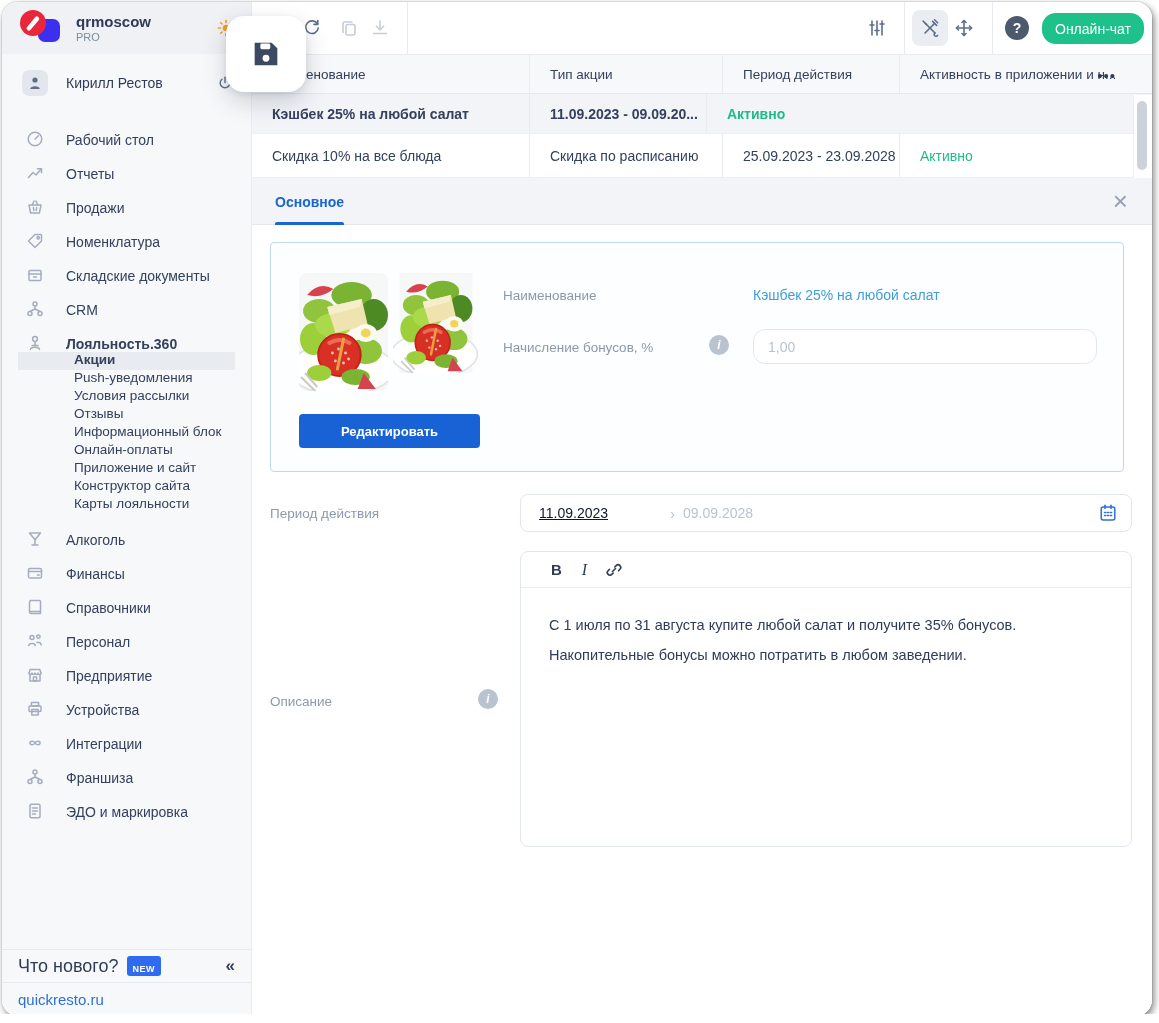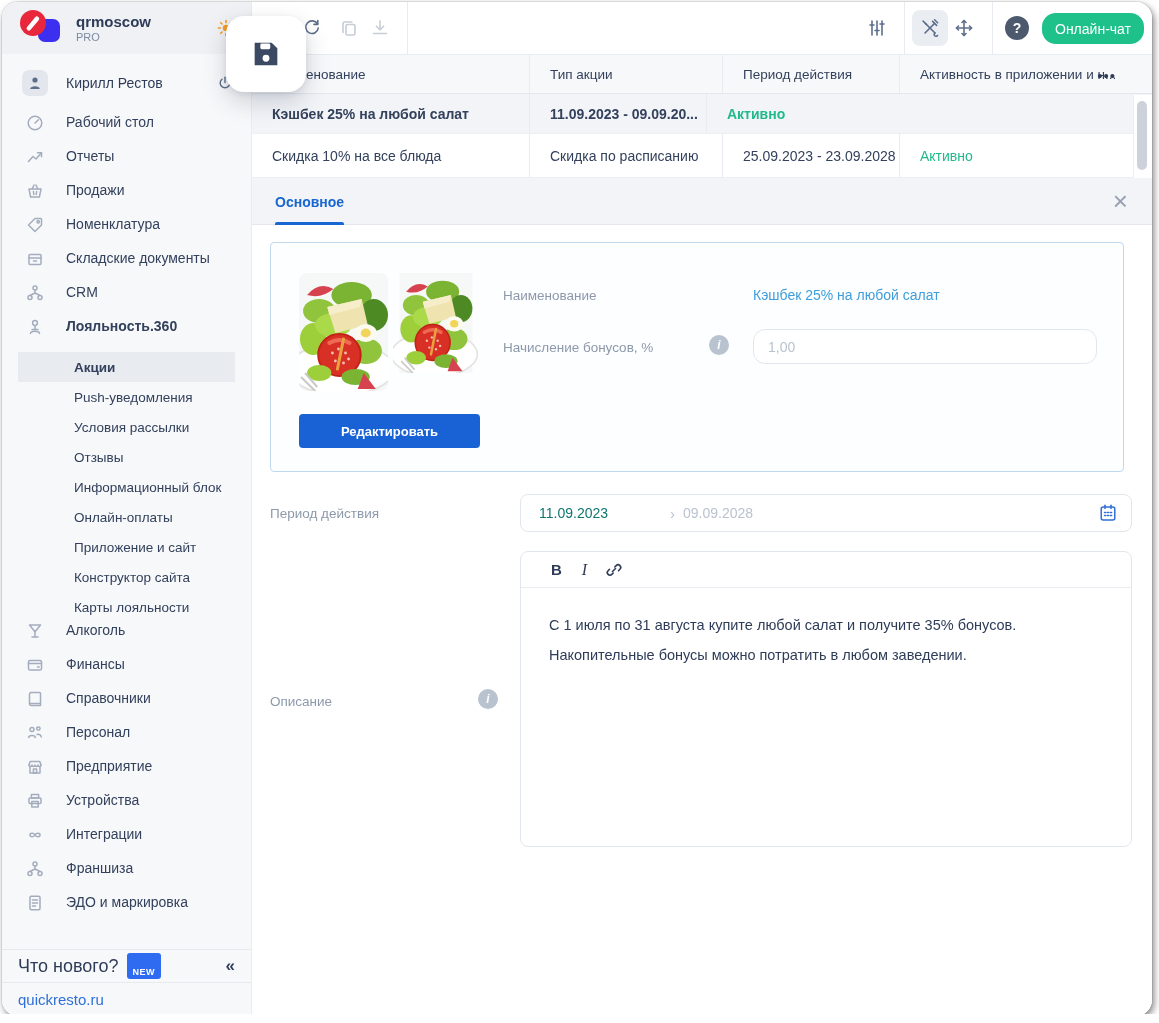--- a/index.html
+++ b/index.html
@@ -13,33 +13,33 @@
     background:#f7f8fa; border-right:1px solid #e8ebef; display:flex; flex-direction:column; }
   .logo-row{ height:52px; background:#eff1f4; display:flex; align-items:center; padding:0 16px; flex:none; }
   .logo-mark{ width:44px; height:40px; position:relative; flex:none; }
   .brand{ margin-left:14px; flex:1; }
   .brand-name{ font-size:15px; font-weight:bold; color:#2e3c58; }
   .brand-plan{ font-size:11px; color:#7d8aa0; margin-top:1px; }
   .user-row{ height:46px; display:flex; align-items:center; padding:0 18px 0 20px; flex:none; margin-top:6px;}
   .avatar{ width:26px; height:26px; border-radius:7px; background:#e3e7ed; display:flex; align-items:center; justify-content:center; }
   .user-name{ font-size:14px; color:#2e3c58; margin-left:18px; flex:1; }
   .nav{ flex:1; overflow:hidden; padding-top:8px; }
-  .nav-item{ height:34px; display:flex; align-items:flex-start; padding-left:24px; cursor:pointer; }
+  .nav-item{ height:34px; display:flex; align-items:flex-end; padding-left:24px; cursor:pointer; }
   .nav-item .nicon{ width:18px; height:18px; flex:none; }
   .nav-item .lbl{ margin-left:22px; font-size:14px; color:#33415c; white-space:nowrap; }
-  .nav-sub{ height:30px; display:flex; align-items:center; padding-left:72px; cursor:pointer; margin:0 16px 0 16px; border-radius:0; }
+  .nav-sub{ height:18px; display:flex; padding-left:72px; cursor:pointer; margin:0 16px 0 16px; border-radius:0; }
   .nav-sub .lbl{ font-size:13.5px; color:#33415c; white-space:nowrap; }
   .nav-sub{ padding-left:56px; }
   .nav-sub.selected{ background:#e8ebf0; }
   .nav-sub.selected .lbl{ font-weight:bold; }
   .bold .lbl{ font-weight:bold; }
   .side-footer{ flex:none; }
   .whatsnew-row{ border-top:1px solid #e6e9ee; height:33px; display:flex; align-items:center; padding:0 16px; }
   .whatsnew-label{ font-size:18px; color:#2e3c58; }
-  .new-badge{ background:#2f6bf0; color:#fff; font-size:9px; font-weight:bold; border-radius:3px; padding:14px 6px 2px; margin-left:8px; letter-spacing:.5px;}
+  .new-badge{ background:#2f6bf0; color:#fff; font-size:9px; font-weight:bold; border-radius:3px; padding:8px 6px 2px; margin-left:8px; letter-spacing:.5px;}
   .collapse{ margin-left:auto; font-size:17px; font-weight:bold; color:#2e3c58; cursor:pointer; }
   .site-row{ border-top:1px solid #e6e9ee; height:34px; display:flex; align-items:center; padding:0 16px; }
   .site-link{ font-size:15px; color:#2f6fd8; text-decoration:none; }
 
   
   .main{ position:absolute; left:250px; top:0; right:0; bottom:0; display:flex; flex-direction:column; }
   .topbar{ height:52px; background:#fff; position:relative; flex:none; }
   .tb-icon{ position:absolute; top:16px; width:20px; height:20px; }
   .tb-div{ position:absolute; top:0; width:1px; height:52px; background:#e8ebef; }
   .tools-box{ position:absolute; left:660px; top:8px; width:36px; height:36px; background:#eaedf1; border-radius:8px; display:flex; align-items:center; justify-content:center; cursor:pointer;}
@@ -75,21 +75,21 @@
   .flabel{ font-size:13.5px; color:#8d99ab; position:absolute; white-space:nowrap;}
   .fvalue-link{ position:absolute; font-size:14px; color:#3f9ed9; white-space:nowrap; cursor:pointer;}
   .info-dot{ position:absolute; width:20px; height:20px; border-radius:50%; background:#b9c2cf; color:#fff; font-size:12px; font-weight:bold;
     display:flex; align-items:center; justify-content:center; font-style:italic;}
   .txt-input{ position:absolute; border:1px solid #e2e7ee; border-radius:12px; background:#fff; font-family:inherit; font-size:14px; color:#2e3c58; padding:0 14px; }
   .txt-input::placeholder{ color:#b9c3d0; }
   .edit-btn{ position:absolute; left:28px; top:171px; width:181px; height:34px; background:#1862d5; color:#fff; border:none; border-radius:4px;
     font-size:13px; font-weight:bold; font-family:inherit; cursor:pointer; }
 
   .period-input{ position:absolute; left:268px; top:269px; width:612px; height:38px; border:1px solid #e2e7ee; border-radius:8px; background:#fff; display:flex; align-items:center; cursor:text;}
-  .pi-start{ margin-left:18px; font-size:14px; color:#0f766e; }
+  .pi-start{ margin-left:18px; font-size:14px; color:#0f172a;text-decoration:underline; }
   .pi-chev{ margin-left:62px; font-size:15px; color:#b9c3d0; }
   .pi-end{ margin-left:8px; font-size:14px; color:#b9c3d0; }
   .pi-cal{ margin-left:auto; margin-right:13px; width:20px; height:20px; cursor:pointer;}
 
   .editor{ position:absolute; left:268px; top:326px; width:612px; height:296px; border:1px solid #e2e7ee; border-radius:8px; background:#fff; overflow:hidden;}
   .ed-toolbar{ height:36px; border-bottom:1px solid #e9edf2; display:flex; align-items:center; padding-left:30px; }
   .ed-b{ font-weight:bold; font-size:15px; color:#2e3c58; cursor:pointer;}
   .ed-i{ font-style:italic; font-family:"Liberation Serif", serif; font-size:16px; color:#2e3c58; margin-left:20px; cursor:pointer;}
   .ed-link{ width:18px; height:18px; margin-left:18px; cursor:pointer;}
   .ed-body{ padding:22px 70px 0 28px; font-size:14.5px; color:#2e3c58; line-height:30px; cursor:text;}

